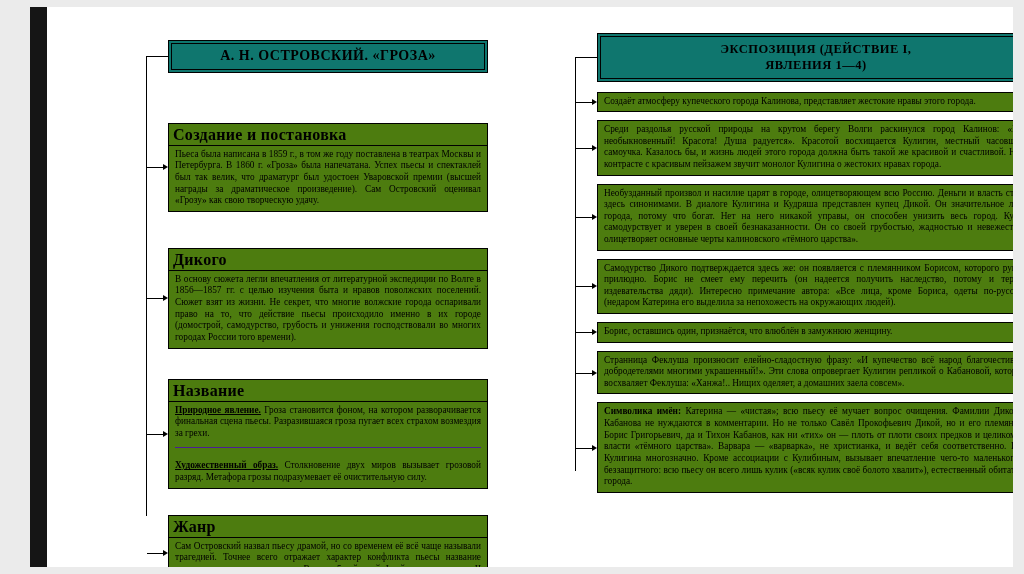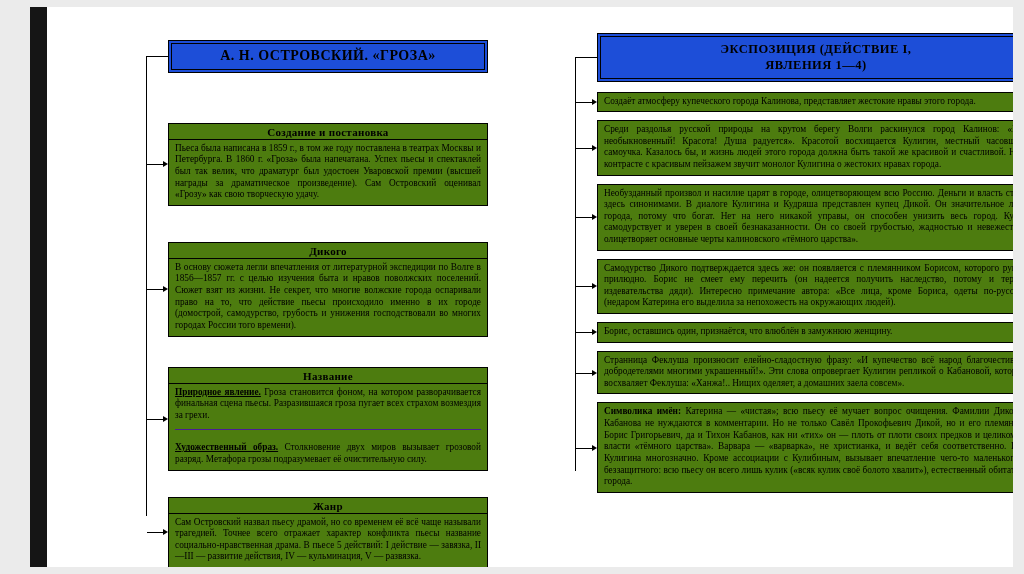--- a/index.html
+++ b/index.html
@@ -8,30 +8,30 @@
     background:#ebebeb;
     font-family:"Liberation Serif","DejaVu Serif",serif;
     color:#000;
   }
   .edge-bar{position:absolute;left:30px;top:7px;width:17px;height:560px;background:#151515;}
   .page{position:absolute;left:47px;top:7px;width:966px;height:560px;background:#ffffff;overflow:hidden;}
   .col{position:absolute;}
   .col-left{left:99px;top:33px;width:342px;}
   .col-right{left:528px;top:26px;width:460px;}
   .spine{position:absolute;left:0;width:0;border-left:1px solid #000;}
-  .title-box{position:relative;margin-left:22px;border:1px solid #000;padding:2px;background:#1d4ed8;}
+  .title-box{position:relative;margin-left:22px;border:1px solid #000;padding:2px;background:#0f766e;}
   .title-box::before{content:"";position:absolute;left:-23px;top:50%;width:22px;border-top:1px solid #000;}
   .title-inner{border:1px solid #000;text-align:center;font-weight:bold;padding:4px 6px;letter-spacing:0.5px;}
   .col-left .title-inner{font-size:14px;line-height:1.2;}
   .col-right .title-inner{font-size:12.5px;line-height:1.3;}
   .sec{position:relative;margin-left:22px;border:1px solid #000;background:#4d7c0f;}
   .sec::before{content:"";position:absolute;left:-22px;top:50%;width:17px;border-top:1px solid #000;}
   .sec::after{content:"";position:absolute;left:-6px;top:50%;margin-top:-3px;width:0;height:0;
     border-left:5px solid #000;border-top:3px solid transparent;border-bottom:3px solid transparent;}
-  .sec-h{font-weight:bold;text-align:center;border-bottom:1px solid #000;padding:2px 4px 1px;font-size:11px;letter-spacing:0.3px;}
+  .sec-h{font-weight:bold;text-align:left;border-bottom:1px solid #000;padding:2px 4px 1px;font-size:16px;letter-spacing:0.3px;}
   .sec-b{font-size:9.3px;line-height:1.25;text-align:justify;padding:3px 6px 4px;}
   .part{margin:0;}
   .part-divided{border-bottom:1px solid #4c1d95;padding-bottom:8px;margin-bottom:12px;}
   .term{font-weight:bold;text-decoration:underline;}
   .u{}
   .lead{font-weight:bold;}
   .mb50{margin-bottom:50px;}
   .mb36{margin-bottom:36px;}
   .mb30{margin-bottom:30px;}
   .mb26{margin-bottom:26px;}

